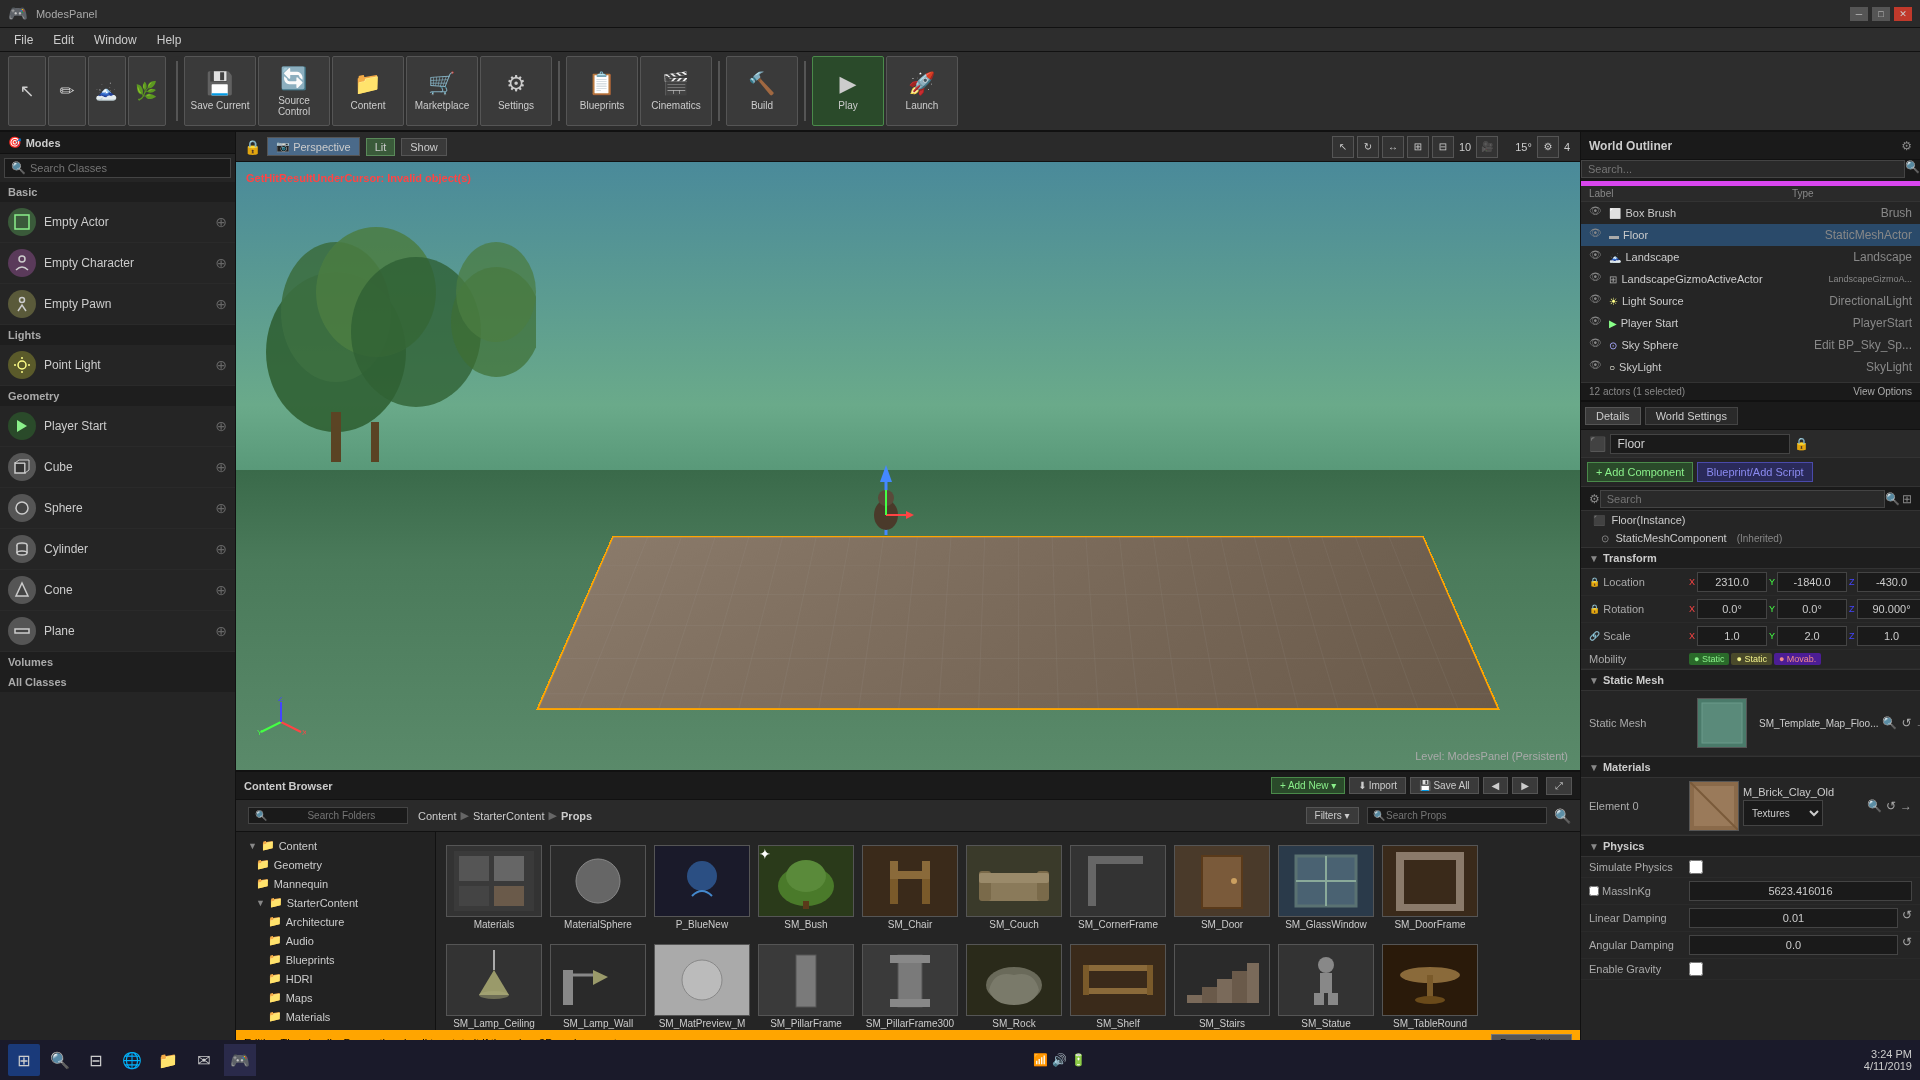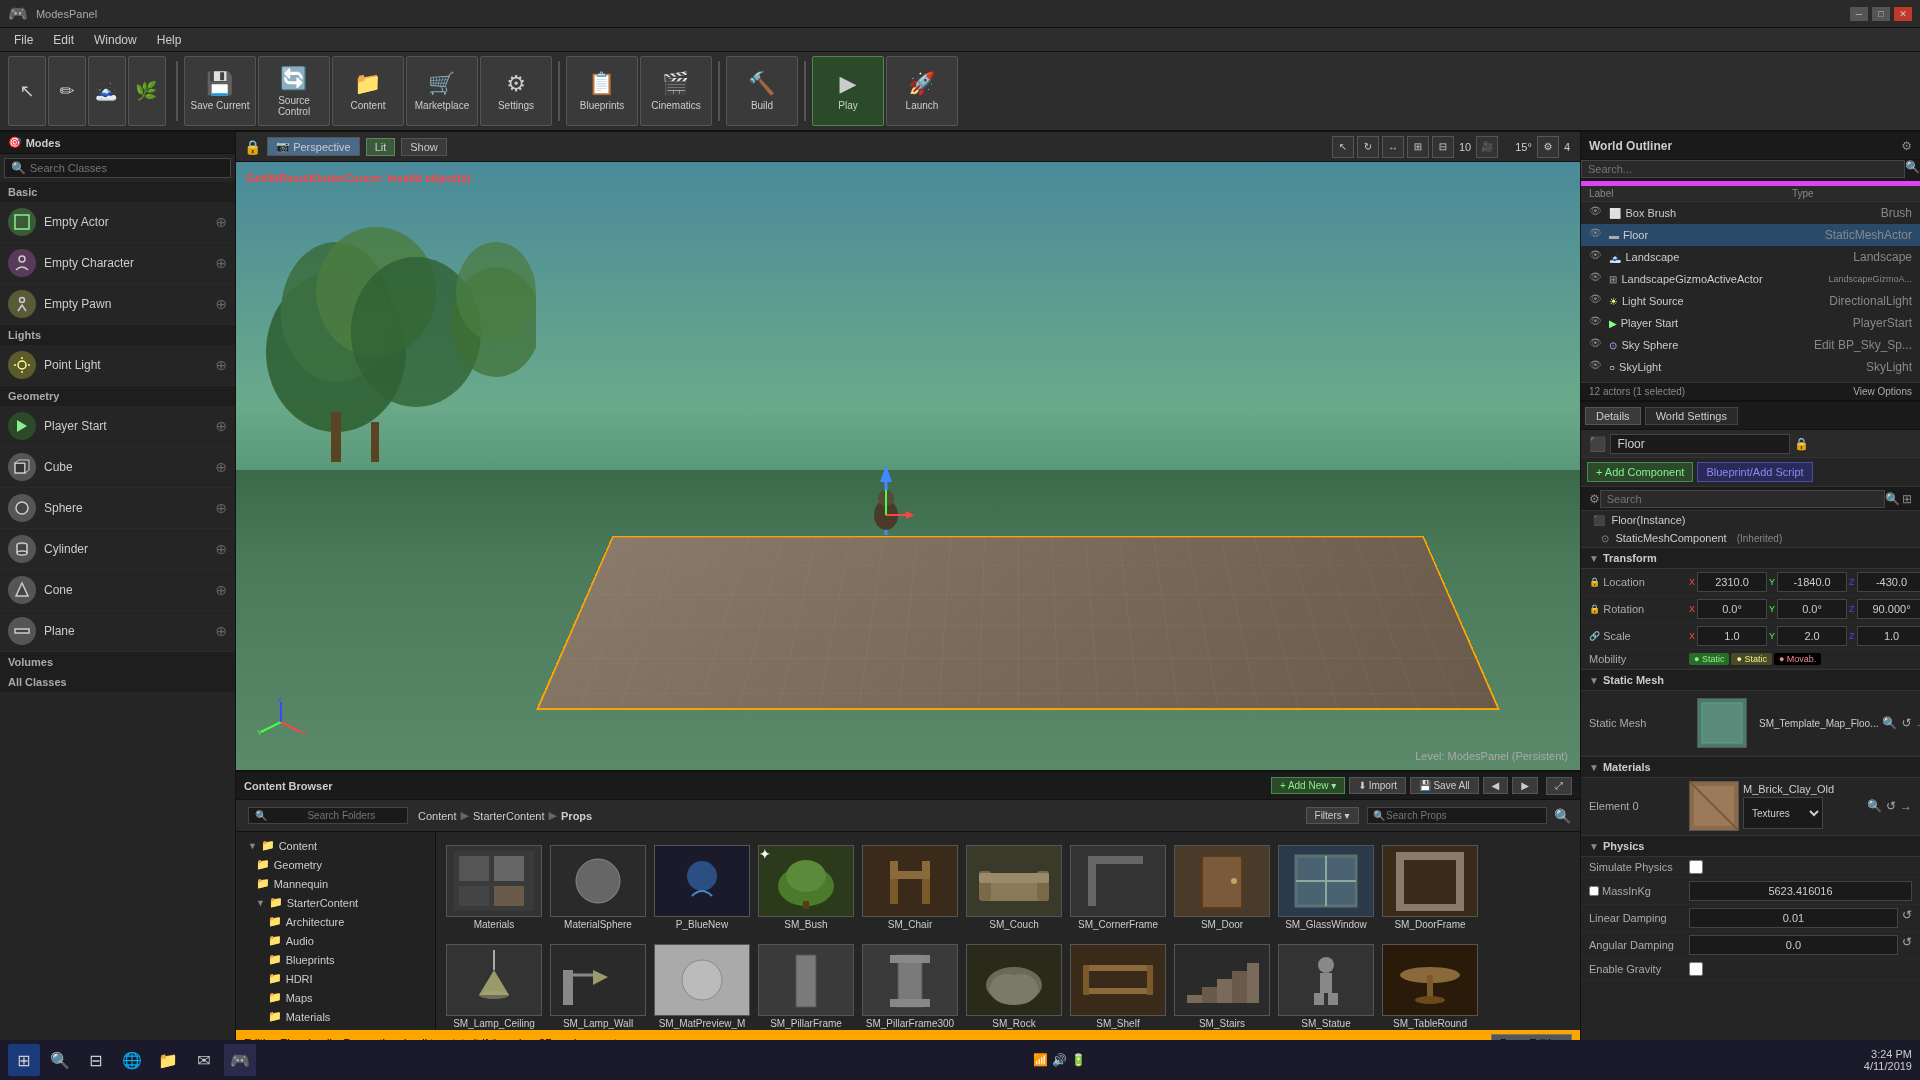--- a/index.html
+++ b/index.html
@@ -104,42 +104,42 @@
     .component-item .comp-inherited { color: #888; font-size: 10px; }
     .section-header { padding: 4px 8px; background: #1e1e1e; font-size: 11px; font-weight: bold; color: #ccc; border-top: 1px solid #333; border-bottom: 1px solid #333; display: flex; align-items: center; gap: 4px; cursor: pointer; }
     .section-header .arrow { font-size: 10px; color: #888; }
     .prop-row { display: flex; align-items: center; padding: 3px 8px; border-bottom: 1px solid #2a2a2a; }
     .prop-label { width: 100px; font-size: 11px; color: #aaa; flex-shrink: 0; display: flex; align-items: center; gap: 3px; }
     .prop-label .lock-icon { font-size: 9px; color: #666; }
     .prop-value { flex: 1; display: flex; gap: 2px; }
     .prop-input { background: #1a1a1a; border: 1px solid #444; color: #ccc; font-size: 11px; padding: 2px 4px; height: 20px; outline: none; text-align: center; }
     .prop-input.w-full { width: 100%; }
     .prop-input.xyz { width: 70px; }
-    .prop-select { background: #1a1a1a; border: 1px solid #444; color: #ccc; font-size: 11px; padding: 2px 4px; height: 32px; outline: none; }
+    .prop-select { background: #1a1a1a; border: 1px solid #444; color: #ccc; font-size: 11px; padding: 2px 4px; height: 26px; outline: none; }
     .xyz-label { font-size: 9px; color: #888; display: flex; align-items: center; }
     .static-mesh-thumb { width: 80px; height: 80px; background: #333; border: 1px solid #555; display: flex; align-items: center; justify-content: center; margin: 4px 8px; }
     .mat-thumb { width: 50px; height: 50px; background: #6a5a4a; border: 1px solid #555; display: flex; align-items: center; justify-content: center; }
     .check-input { width: 14px; height: 14px; }
 
     
     ::-webkit-scrollbar { width: 8px; height: 8px; }
     ::-webkit-scrollbar-track { background: #1a1a1a; }
     ::-webkit-scrollbar-thumb { background: #444; border-radius: 2px; }
 
     
     .indent-1 { padding-left: 16px; }
     .indent-2 { padding-left: 28px; }
 
     
     #taskbar { position: fixed; bottom: 0; left: 0; right: 0; height: 40px; background: #1a1a2a; display: flex; align-items: center; padding: 0 8px; gap: 4px; z-index: 1000; }
     .taskbar-btn { width: 32px; height: 32px; display: flex; align-items: center; justify-content: center; cursor: pointer; font-size: 16px; }
     .taskbar-time { margin-left: auto; color: #ccc; font-size: 11px; text-align: right; }
     .taskbar-icons { display: flex; gap: 4px; align-items: center; }
     .static-badge { background: #2a6a2a; color: #8af08a; font-size: 9px; padding: 1px 5px; border-radius: 2px; }
-    .movable-badge { background: #000000; color: #f08a8a; font-size: 9px; padding: 1px 5px; border-radius: 2px; }
+    .movable-badge { background: #4c1d95; color: #f08a8a; font-size: 9px; padding: 1px 5px; border-radius: 2px; }
 
     .cb-breadcrumb { display: flex; align-items: center; gap: 4px; font-size: 11px; color: #ccc; }
     .cb-breadcrumb .sep { color: #666; }
   </style>
 </head>
 <body>
 
 <div id="titlebar">
   <span style="font-size:16px;">🎮</span>
   <span class="title">ModesPanel</span>

